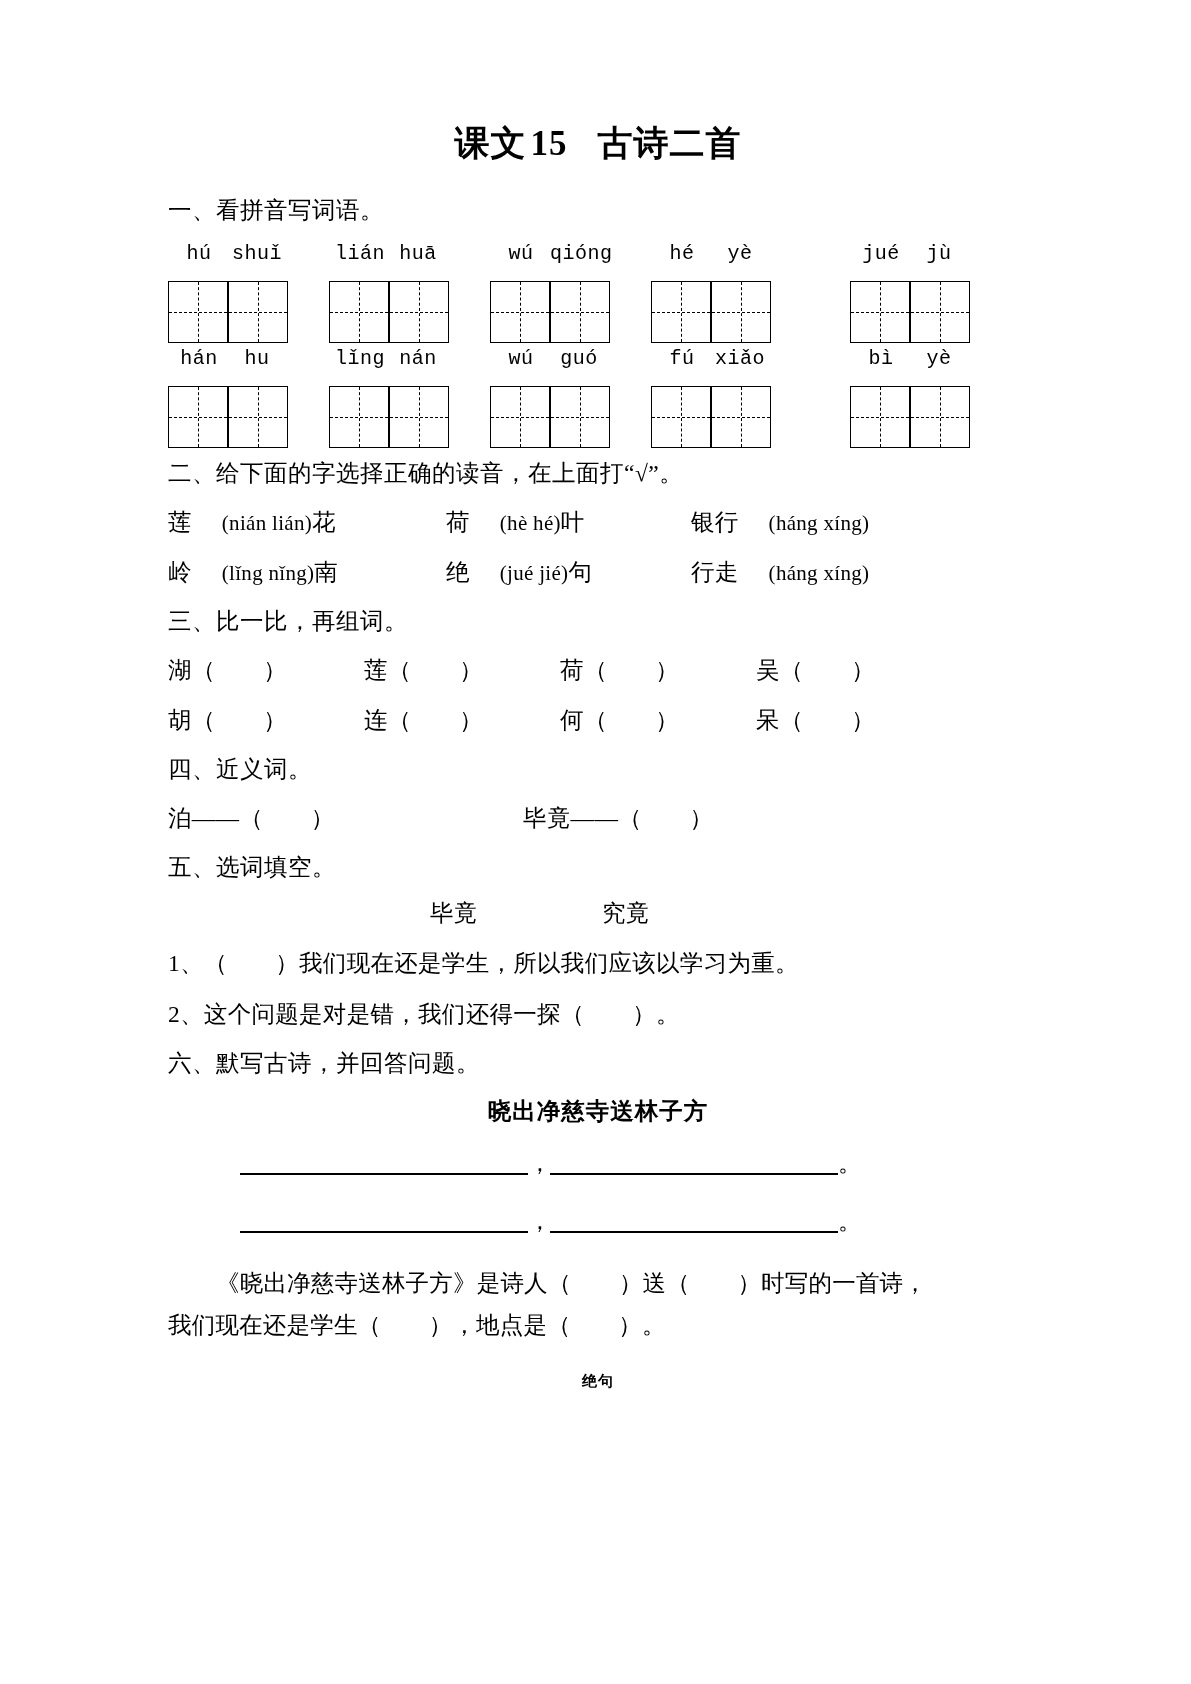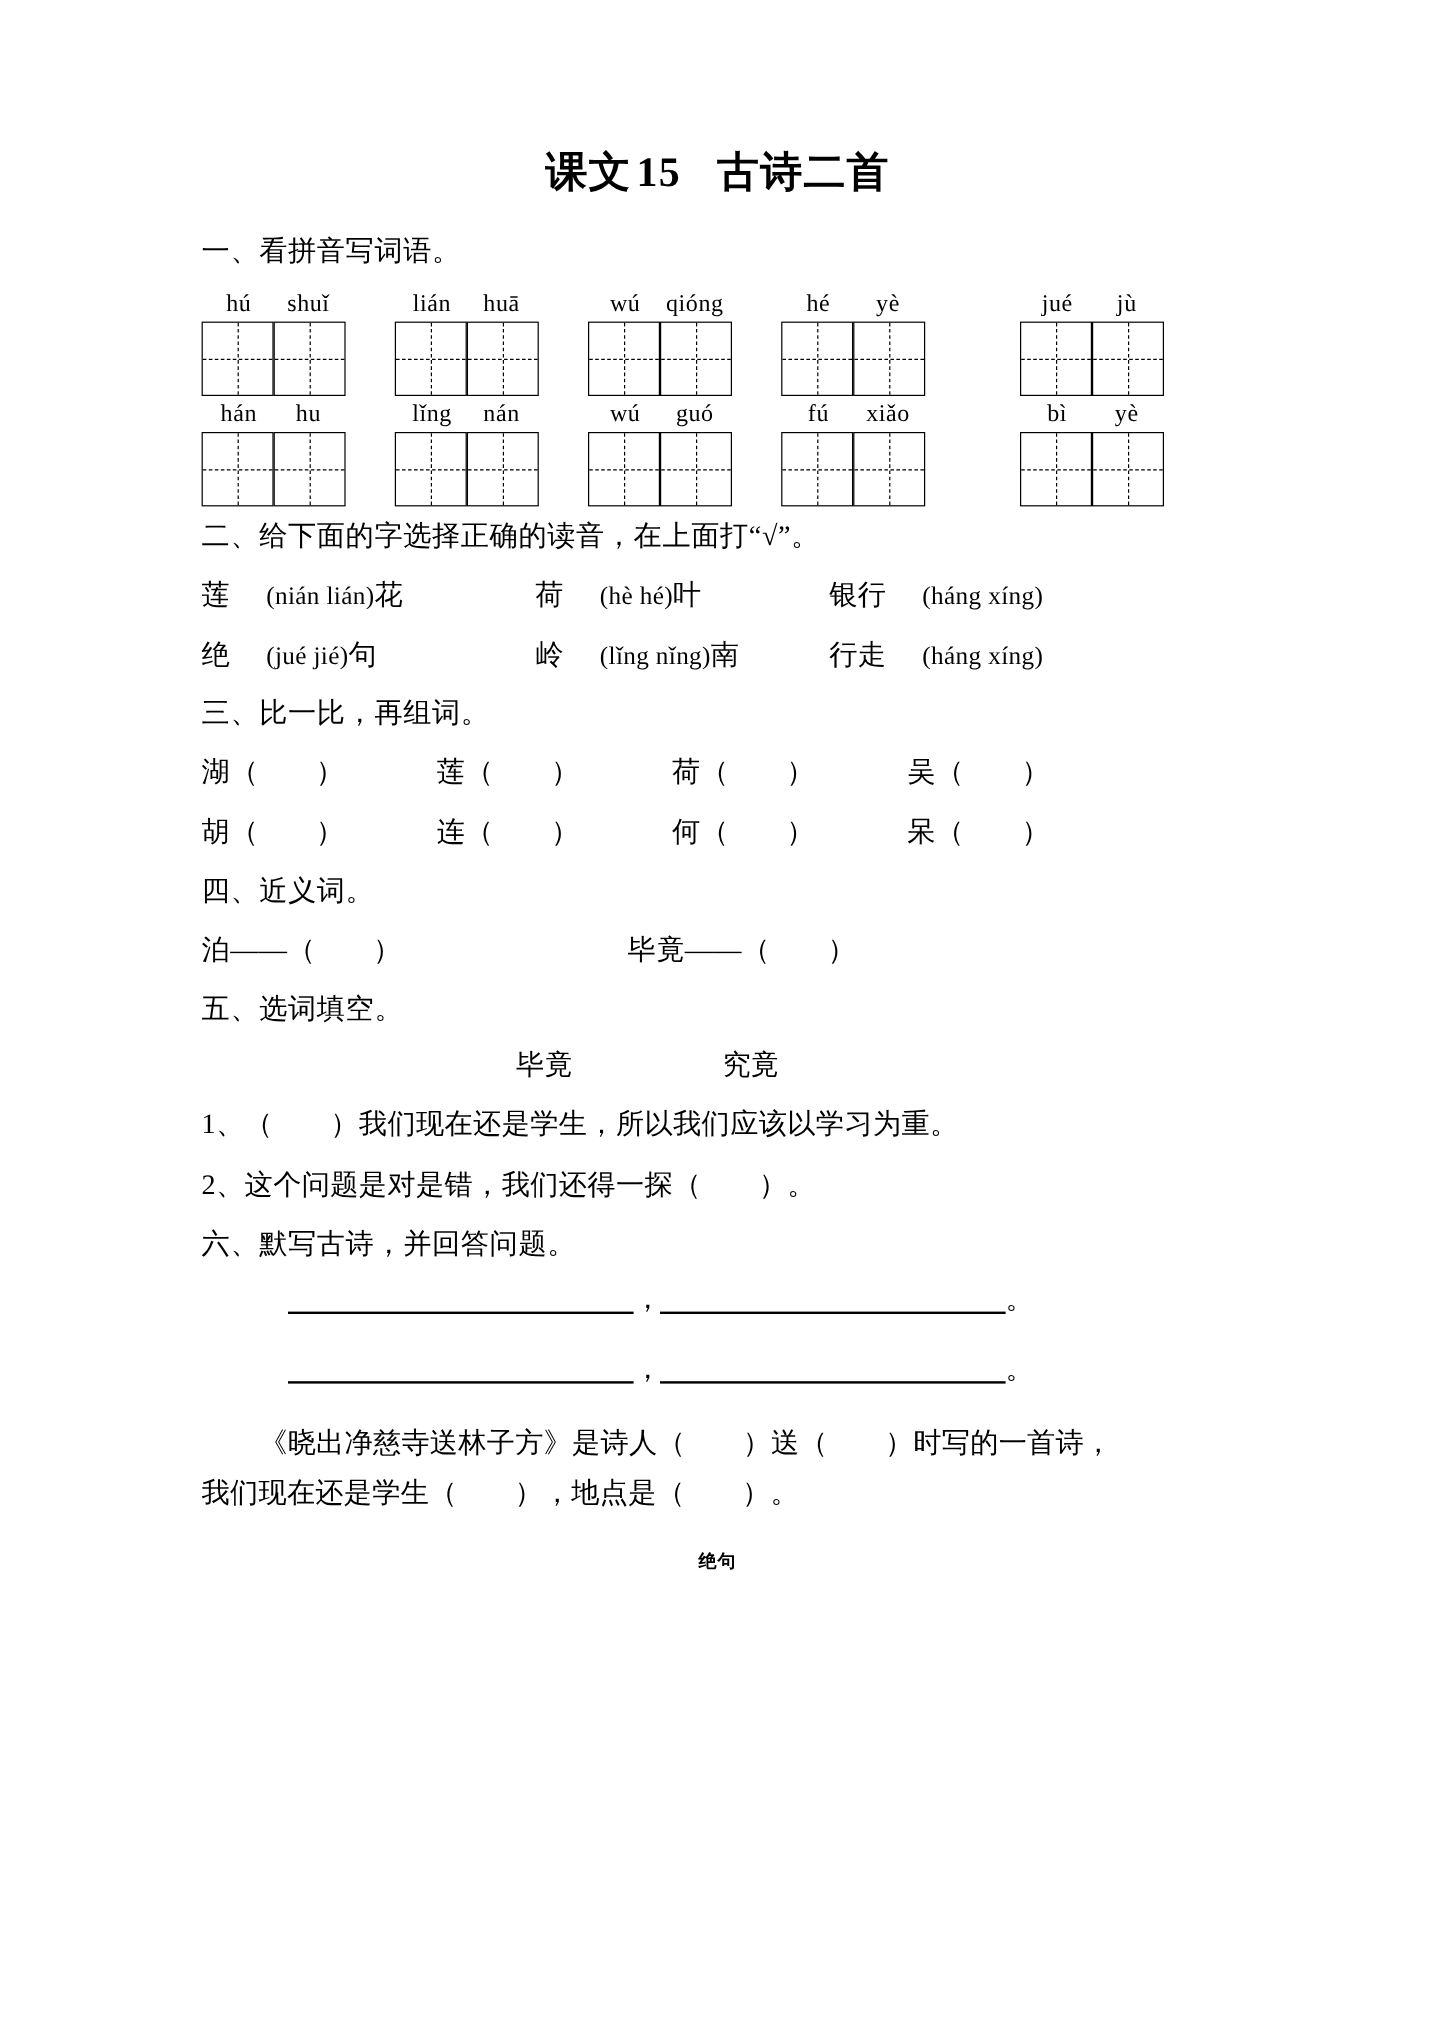--- a/index.html
+++ b/index.html
@@ -59,26 +59,26 @@
     display: flex;
     justify-content: flex-start;
     margin-bottom: 2px;
   }
   .pinyin-cellgroup {
     margin-right: 41px;
   }
   .pinyin-cellgroup:last-child { margin-right: 0; padding-left: 38px; }
   .pinyin-label {
     font-size: 20px;
-    font-family: Liberation Serif, serif;
+    font-family: Liberation Mono, monospace;
     text-align: center;
     letter-spacing: 0.5px;
     white-space: nowrap;
     line-height: 1.35;
-    margin-bottom: 1px;
+    margin-bottom: 14px;
   }
   .pinyin-label .sy {
     display: inline-block;
     width: 58px;
     text-align: center;
   }
   .tzg {
     display: flex;
     width: 120px;
     height: 62px;
@@ -286,22 +286,22 @@
 
     </div>
 
     <div class="sec-heading">二、给下面的字选择正确的读音，在上面打“√”。</div>
     <div class="ex-row pron-row">
       <span class="pron-item"><span>莲</span><span class="py">(nián lián)</span><span>花</span></span>
       <span class="pron-item"><span>荷</span><span class="py">(hè hé)</span><span>叶</span></span>
       <span class="pron-item"><span>银行</span><span class="py">(háng xíng)</span><span></span></span>
     </div>
     <div class="ex-row pron-row">
+      <span class="pron-item"><span>岭</span><span class="py">(lǐng nǐng)</span><span>南</span></span>
       <span class="pron-item"><span>绝</span><span class="py">(jué jié)</span><span>句</span></span>
-      <span class="pron-item"><span>岭</span><span class="py">(lǐng nǐng)</span><span>南</span></span>
       <span class="pron-item"><span>行走</span><span class="py">(háng xíng)</span><span></span></span>
     </div>
 
     <div class="sec-heading">三、比一比，再组词。</div>
     <div class="ex-row cmp-row">
       <span class="cmp-item">湖（　　）</span>
       <span class="cmp-item">莲（　　）</span>
       <span class="cmp-item">荷（　　）</span>
       <span class="cmp-item">吴（　　）</span>
     </div>
@@ -319,20 +319,21 @@
     </div>
 
     <div class="sec-heading">五、选词填空。</div>
     <div class="wordbank">
       <span class="w">毕竟</span><span class="w">究竟</span>
     </div>
     <div class="ex-row">1、（　　）我们现在还是学生，所以我们应该以学习为重。</div>
     <div class="ex-row">2、这个问题是对是错，我们还得一探（　　）。</div>
 
     <div class="sec-heading">六、默写古诗，并回答问题。</div>
+    <div class="poem-title">晓出净慈寺送林子方</div>
 
     <div class="blank-line-row">
       <span class="blank-seg"></span>
         <span class="blank-punc">，</span>
         <span class="blank-seg"></span>
         <span class="blank-punc">。</span>
     </div>
     <div class="blank-line-row">
       <span class="blank-seg"></span>
         <span class="blank-punc">，</span>

